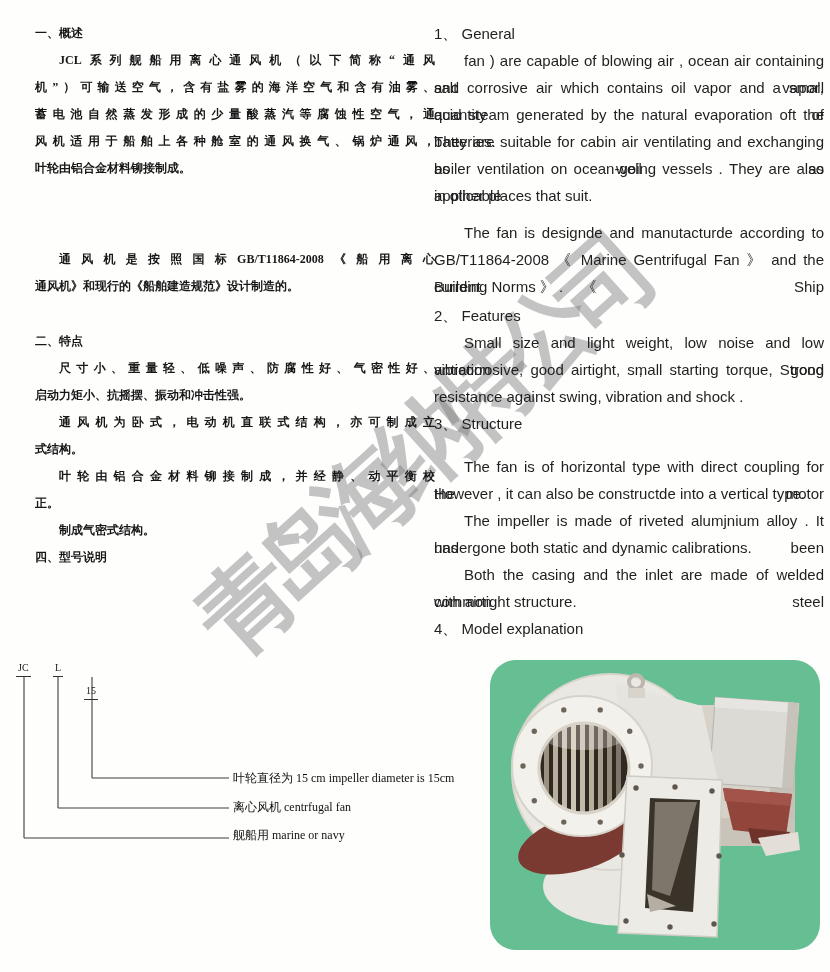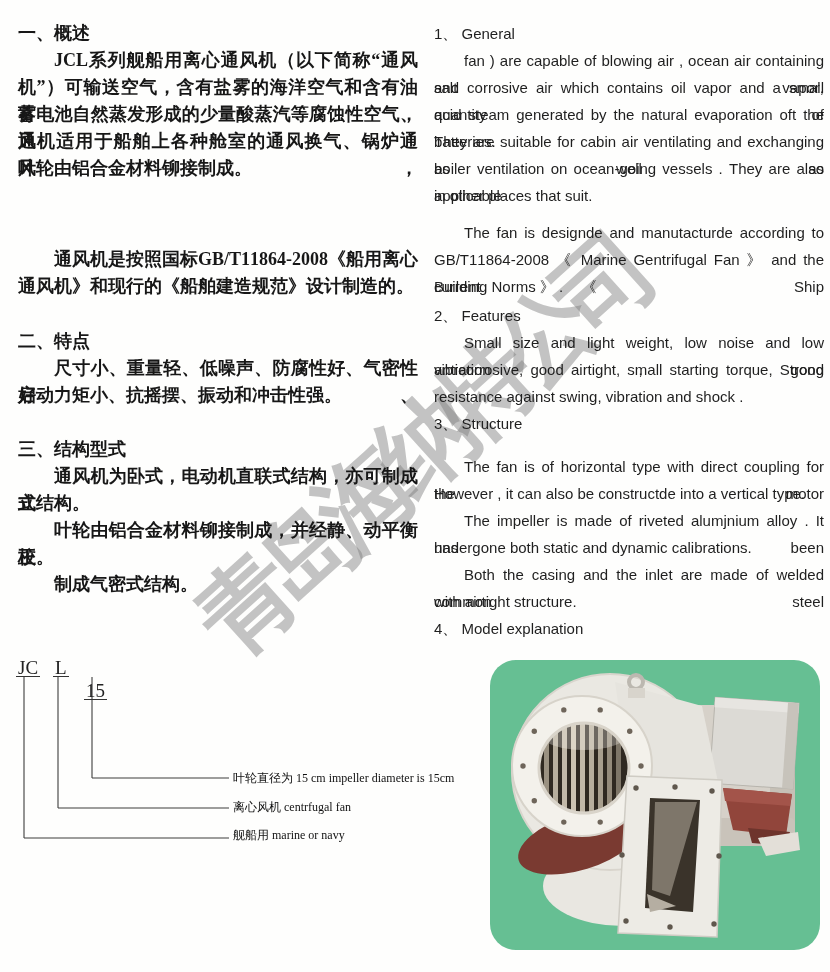--- a/index.html
+++ b/index.html
@@ -5,34 +5,34 @@
   html,body{margin:0;padding:0;background:#e8e8e8;}
   .page{position:relative;width:830px;height:972px;background:#fefefdf5;background:#fefefd;overflow:hidden;
         font-kerning:none;}
   
   .watermark{position:absolute;left:130px;top:388px;width:566px;height:104px;z-index:1;
     font-family:"Liberation Serif",serif;font-weight:bold;font-size:96px;letter-spacing:-16px;
     color:rgba(126,126,126,0.46);transform:rotate(-42deg);transform-origin:50% 50%;
     white-space:nowrap;text-align:center;pointer-events:none;}
   
   .col{position:absolute;top:20px;z-index:2;}
-  .col-cn{left:18px;width:400px;font-family:"Liberation Serif",serif;font-weight:bold;
-          font-size:18px;color:#171717;}
+  .col-cn{left:35px;width:400px;font-family:"Liberation Serif",serif;font-weight:bold;
+          font-size:12px;color:#171717;}
   .col-en{left:434px;width:390px;font-family:"Liberation Sans",sans-serif;
           font-size:15px;color:#1f1f1f;}
   .h{line-height:27px;height:27px;white-space:nowrap;}
   .col-en .h{font-weight:normal;}
   .line{line-height:27px;height:27px;text-align:justify;text-align-last:justify;}
   .para .line:first-child{text-indent:2em;}
   .para .line:last-child{text-align-last:left;}
   .mt-a{margin-top:64px;} .mt-b{margin-top:28px;} .mt-c{margin-top:27px;}
   .mt-d{margin-top:10px;} .mt-e{margin-top:2px;} .mt-f{margin-top:16px;}
   
   .diagram-svg{position:absolute;left:0;top:655px;z-index:2;}
-  .code{position:absolute;z-index:3;font-family:"Liberation Serif",serif;font-size:19px;color:#222;
+  .code{position:absolute;z-index:3;font-family:"Liberation Serif",serif;font-size:10px;color:#222;
         border-bottom:1.2px solid #333;padding:0 2px 0 2px;line-height:16px;}
   .code-jc{left:16px;top:660px;} .code-l{left:53px;top:660px;} .code-15{left:84px;top:683px;}
   .dlabel{position:absolute;left:233px;z-index:3;font-family:"Liberation Serif",serif;
           font-size:12px;color:#111;white-space:nowrap;line-height:18px;}
   .dlabel-1{top:769px;} .dlabel-2{top:798px;} .dlabel-3{top:826px;}
   
   .photo{position:absolute;left:490px;top:660px;width:330px;height:290px;z-index:2;}
 </style>
 </head>
 <body>
@@ -52,32 +52,32 @@
       </div>
     <div class="para mt-a">
         <div class="line">通风机是按照国标GB/T11864-2008《船用离心</div>
         <div class="line">通风机》和现行的《船舶建造规范》设计制造的。</div>
       </div>
     <div class="h mt-b">二、特点</div>
     <div class="para">
         <div class="line">尺寸小、重量轻、低噪声、防腐性好、气密性好、</div>
         <div class="line">启动力矩小、抗摇摆、振动和冲击性强。</div>
       </div>
-    <div class="h mt-c">三、结构型式</div>
     <div class="para">
         <div class="line">通风机为卧式，电动机直联式结构，亦可制成立</div>
         <div class="line">式结构。</div>
       </div>
     <div class="para">
         <div class="line">叶轮由铝合金材料铆接制成，并经静、动平衡校</div>
         <div class="line">正。</div>
       </div>
     <div class="para">
         <div class="line">制成气密式结构。</div>
       </div>
+    <div class="h">四、型号说明</div>
   </div>
 
   <div class="col col-en">
     <div class="h">1、 General</div>
     <div class="para">
         <div class="line">fan ) are capable of blowing air , ocean air containing salt vapor,</div>
         <div class="line">and corrosive air which contains oil vapor and a small quantity of</div>
         <div class="line">acid steam generated by the natural evaporation oft the batteries.</div>
         <div class="line">They are suitable for cabin air ventilating and exchanging as well as</div>
         <div class="line">boiler ventilation on ocean-going vessels . They are also applicable</div>

